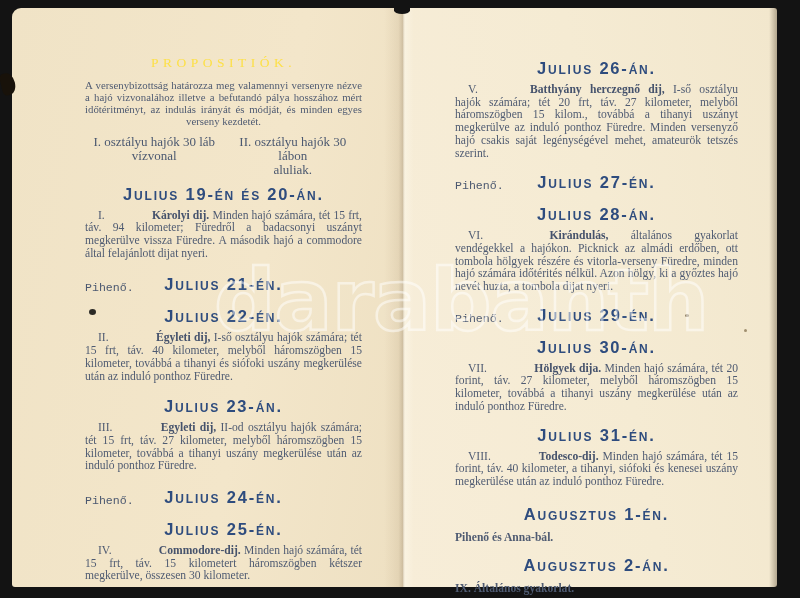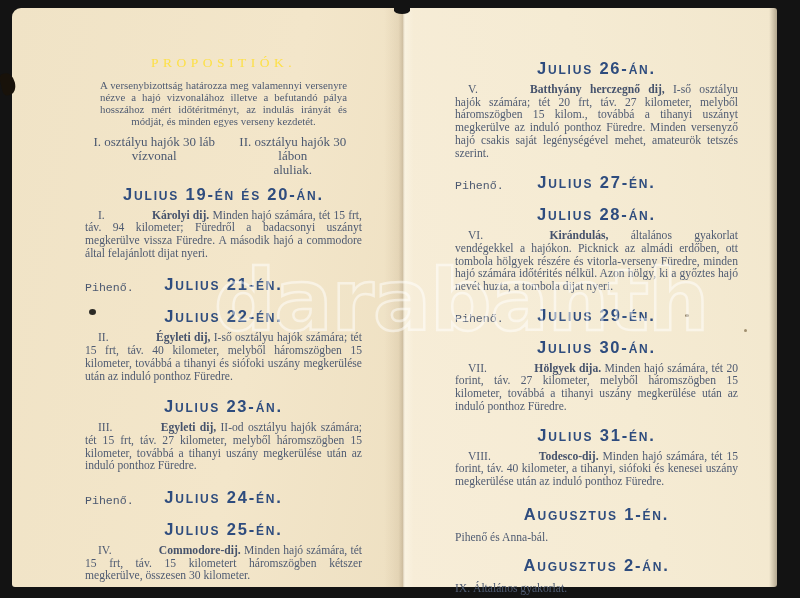--- a/index.html
+++ b/index.html
@@ -22,33 +22,33 @@
           border-radius:30% 60% 60% 30%;transform:rotate(-14deg);}
   .blot{position:absolute;left:89px;top:309px;width:7px;height:6px;background:#2b2a26;border-radius:50%;}
   .speck1{position:absolute;left:685px;top:314px;width:4px;height:3px;background:#8a7a5e;border-radius:50%;}
   .speck2{position:absolute;left:744px;top:329px;width:3px;height:3px;background:#a08f6f;border-radius:50%;}
   
   .col{position:absolute;top:55px;}
   .col-l{left:85px;width:277px;}
   .col-r{left:455px;width:283px;}
   .prop-title{margin:0;text-align:center;font-size:13.5px;font-weight:normal;letter-spacing:4.5px;
               color:#fde047;}
-  .intro{margin:9px 15px 0;font-size:10.8px;line-height:11.9px;text-align:justify;text-align-last:center;
+  .intro{margin:9px 0 0;font-size:10.8px;line-height:11.9px;text-align:justify;text-align-last:center;
          color:#4f5b72;}
   .classes{display:flex;margin-top:7px;font-size:13px;color:#4b5870;}
   .cls{flex:1;text-align:center;line-height:14px;}
   .jh{margin:10px 0 0;text-align:center;font-family:"Liberation Sans",sans-serif;font-weight:bold;
       font-variant:small-caps;font-size:16.5px;letter-spacing:1.8px;color:#2e4c7e;}
   .entry{margin:6px 0 0;font-size:11.6px;line-height:12.7px;text-align:justify;text-indent:13px;
          color:#4f5b72;}
   .entry b{color:#45526c;margin-left:44px;}
   .restrow{position:relative;margin-top:15px;height:20px;}
   .restrow .jh{margin:0;}
   .rest{position:absolute;left:0;top:6px;font-size:11.6px;color:#4b5870;font-family:Liberation Mono, monospace;}
-  .plain{margin:7px 0 0;font-size:11.6px;color:#4f5b72;}
+  .plain{margin:7px 0 0;font-size:11.6px;color:#4f5b72;font-weight:bold;}
   .mt16{margin-top:16px;} .mt14{margin-top:14px;} .mt12{margin-top:12px;} .mt8{margin-top:8px;}
   
   .wm{position:absolute;left:214px;top:250px;z-index:5;pointer-events:none;
       font-family:"DejaVu Sans",sans-serif;font-weight:600;font-size:86px;letter-spacing:-1px;
       color:rgba(255,255,255,0.05);-webkit-text-stroke:2.5px rgba(255,255,255,0.5);}
 </style>
 </head>
 <body>
 
 <div class="shot">

